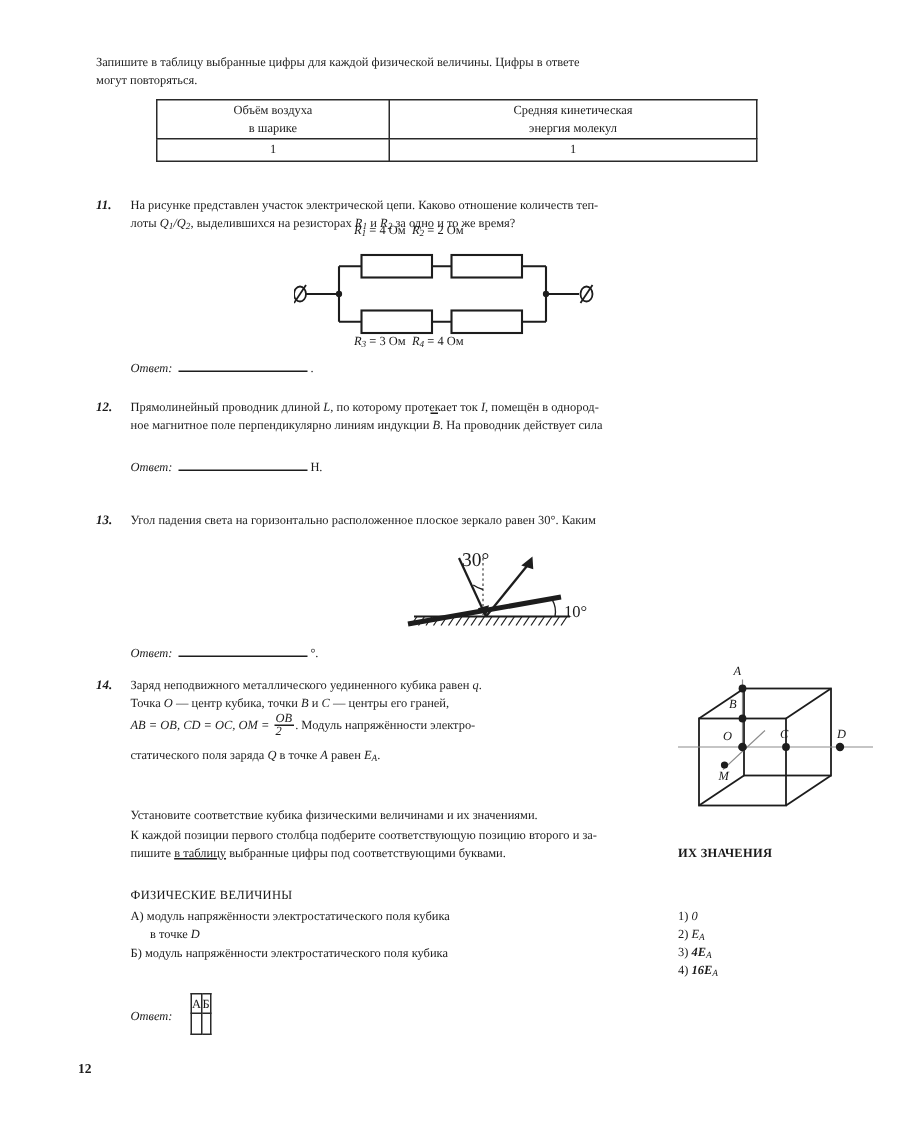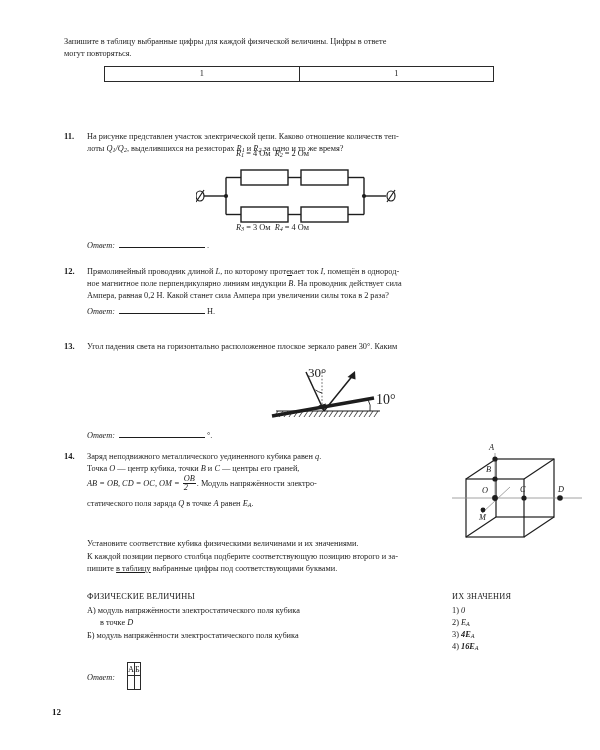--- a/index.html
+++ b/index.html
@@ -29,20 +29,21 @@
     line-height: 11.6px;
     text-align: justify;
     text-justify: inter-word;
     color: #1d1d1d;
   }
   .qnum {
     position: absolute;
     font-size: 8.6px;
     font-weight: bold;
     line-height: 11.6px;
+    font-style: italic;
   }
   .it { font-style: italic; }
   .bold { font-weight: bold; }
   .sub {
     font-size: 6.2px;
     vertical-align: -0.22em;
     font-style: italic;
   }
   .vec {
     position: relative;
@@ -157,20 +158,30 @@
 
   <div class="para" style="left:64px; top:36px; width:472px;">
     <span>Запишите в таблицу выбранные цифры для каждой физической величины. Цифры в ответе</span>
   </div>
   <div class="para" style="left:64px; top:47.5px; width:472px;">
     <span>могут повторяться.</span>
   </div>
 
   <table class="tbl-top" style="left:104px; top:66px; width:390px;">
     <tbody>
+        <tr>
+      <td style="width:150px;">
+        <span>Объём воздуха</span><br>
+        <span>в шарике</span>
+      </td>
+      <td style="width:240px;">
+        <span>Средняя кинетическая</span><br>
+        <span>энергия молекул</span>
+      </td>
+    </tr>
     <tr>
       <td>1</td>
       <td>1</td>
     </tr>
   </tbody>
     </table>
 
   <div class="qnum" style="left:64px; top:131px;">11.</div>
   <div class="para" style="left:87px; top:131px; width:449px;">
     <span>На рисунке представлен участок электрической цепи. Каково отношение количеств теп-</span>
@@ -223,23 +234,20 @@
   <div class="answer-row" style="left:87px; top:239px;">
     <span class="answer-label">Ответ:</span><span class="answer-blank"></span><span>.</span>
   </div>
 
   <div class="qnum" style="left:64px; top:266px;">12.</div>
   <div class="para" style="left:87px; top:266px; width:449px;">
     <span>Прямолинейный проводник длиной </span><span class="it">L</span><span>, по которому протекает ток </span><span class="it">I</span><span>, помещён в однород-</span>
   </div>
   <div class="para" style="left:87px; top:277.8px; width:449px;">
     <span>ное магнитное поле перпендикулярно линиям индукции </span><span class="vec">B</span><span>. На проводник действует сила</span>
-  </div>
-  <div class="para" style="left:87px; top:289.6px; width:449px; text-align:left;">
-    <span>Ампера, равная 0,2 Н. Какой станет сила Ампера при увеличении силы тока в 2 раза?</span>
   </div>
 
   <div class="answer-row" style="left:87px; top:305px;">
     <span class="answer-label">Ответ:</span><span class="answer-blank"></span><span>Н.</span>
   </div>
 
   <div class="qnum" style="left:64px; top:341px;">13.</div>
   <div class="para" style="left:87px; top:341px; width:449px;">
     <span>Угол падения света на горизонтально расположенное плоское зеркало равен 30°. Каким</span>
   </div>
@@ -282,21 +290,21 @@
       <polygon points="76,45 70.5,39.5 78,37.5" fill="#1d1d1d"></polygon>
 
       <line x1="76" y1="45" x2="106" y2="8" stroke="#1d1d1d" stroke-width="1.5"></line>
       <polygon points="107,5 99.5,11 107.5,13.5" fill="#1d1d1d"></polygon>
 
       <path d="M 67.5 24 A 20 20 0 0 0 74 27" fill="none" stroke="#1d1d1d" stroke-width="0.9"></path>
 
       <path d="M 120 33.6 A 16 16 0 0 1 122 45" fill="none" stroke="#1d1d1d" stroke-width="0.9"></path>
     </svg>
     <div style="position:absolute; left:60px; top:-1px; font-size:13px;">30°</div>
-    <div style="position:absolute; left:128px; top:26px; font-size:14px;">10°</div>
+    <div style="position:absolute; left:128px; top:36px; font-size:11px;">10°</div>
   </div>
 
   <div class="answer-row" style="left:87px; top:429px;">
     <span class="answer-label">Ответ:</span><span class="answer-blank"></span><span>°.</span>
   </div>
 
   <div class="qnum" style="left:64px; top:451px;">14.</div>
   <div class="para" style="left:87px; top:451px; width:310px; text-align:left;">
     <span>Заряд неподвижного металлического уединенного кубика равен </span><span class="it">q</span><span>.</span>
   </div>
@@ -350,21 +358,21 @@
     <span>Установите соответствие кубика физическими величинами и их значениями.</span>
   </div>
   <div class="para" style="left:87px; top:551px; width:449px;">
     <span>К каждой позиции первого столбца подберите соответствующую позицию второго и за-</span>
   </div>
   <div class="para" style="left:87px; top:562.8px; width:449px; text-align:left;">
     <span>пишите </span><span style="text-decoration:underline;">в таблицу</span><span> выбранные цифры под соответствующими буквами.</span>
   </div>
 
   <div class="col-head" style="left:87px; top:592px;">ФИЗИЧЕСКИЕ ВЕЛИЧИНЫ</div>
-  <div class="col-head" style="left:452px; top:592px;">ИХ ЗНАЧЕНИЯ</div>
+  <div class="col-head" style="left:452px; top:564px;font-weight:bold;">ИХ ЗНАЧЕНИЯ</div>
 
   <div class="match-item" style="left:87px; top:605px; width:300px;">
     <span>А)</span>
     <span>модуль напряжённости электростатического поля кубика</span>
   </div>
   <div class="match-item" style="left:100px; top:616.6px; width:287px; text-align:left;">
     <span>в точке </span><span class="it">D</span>
   </div>
 
   <div class="match-item" style="left:87px; top:630px; width:300px;">

